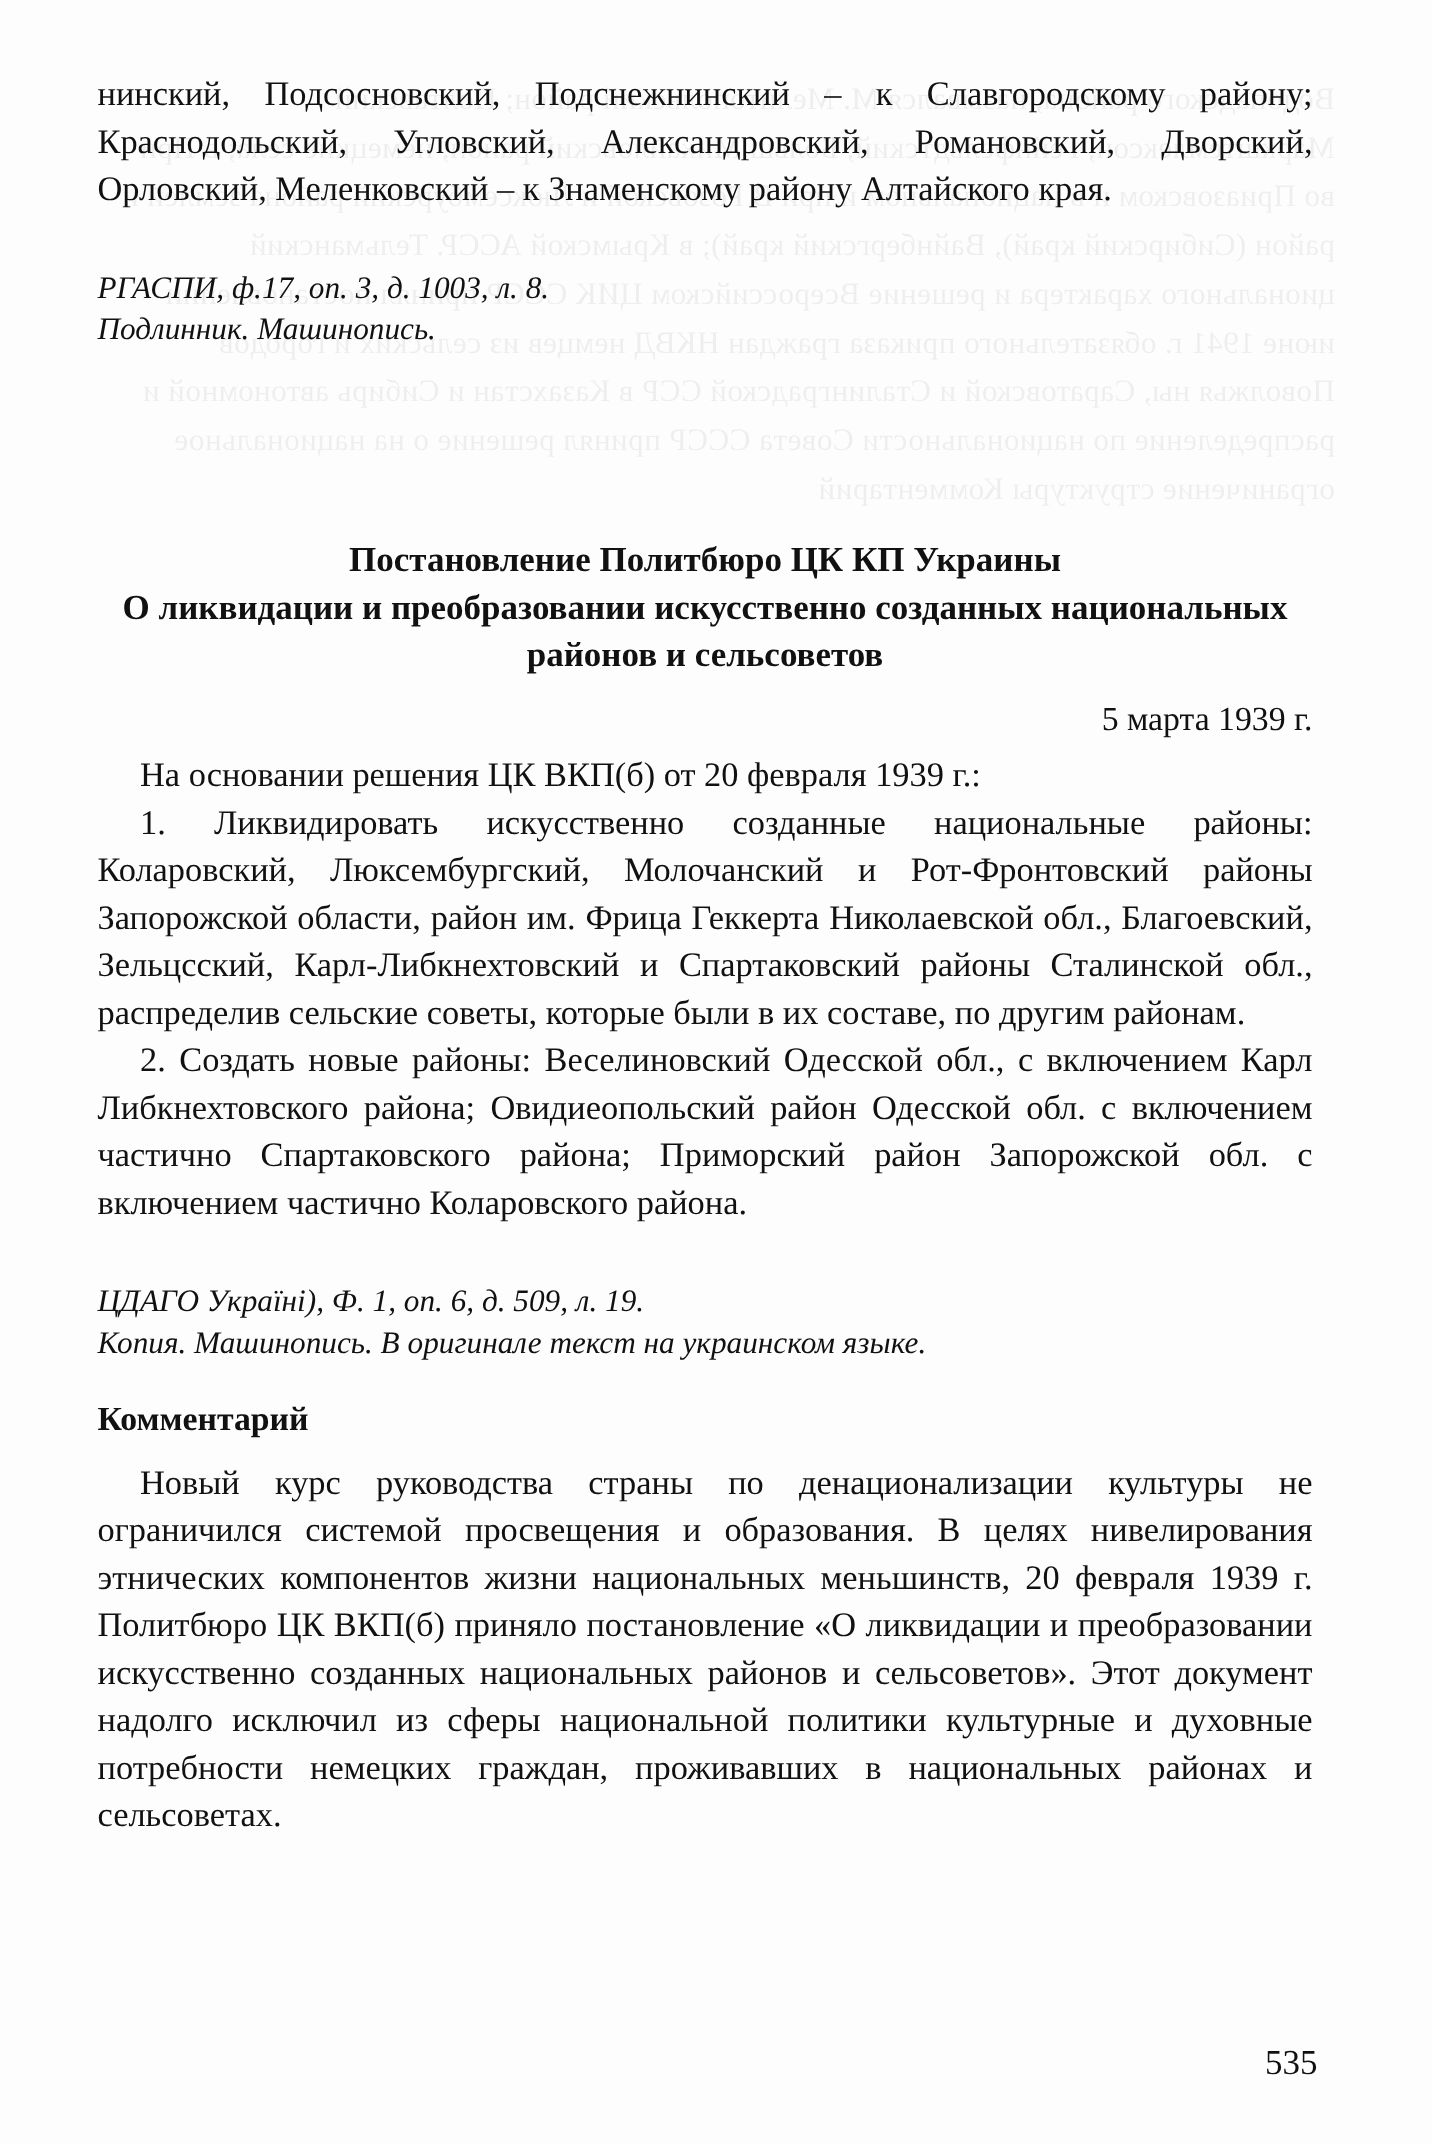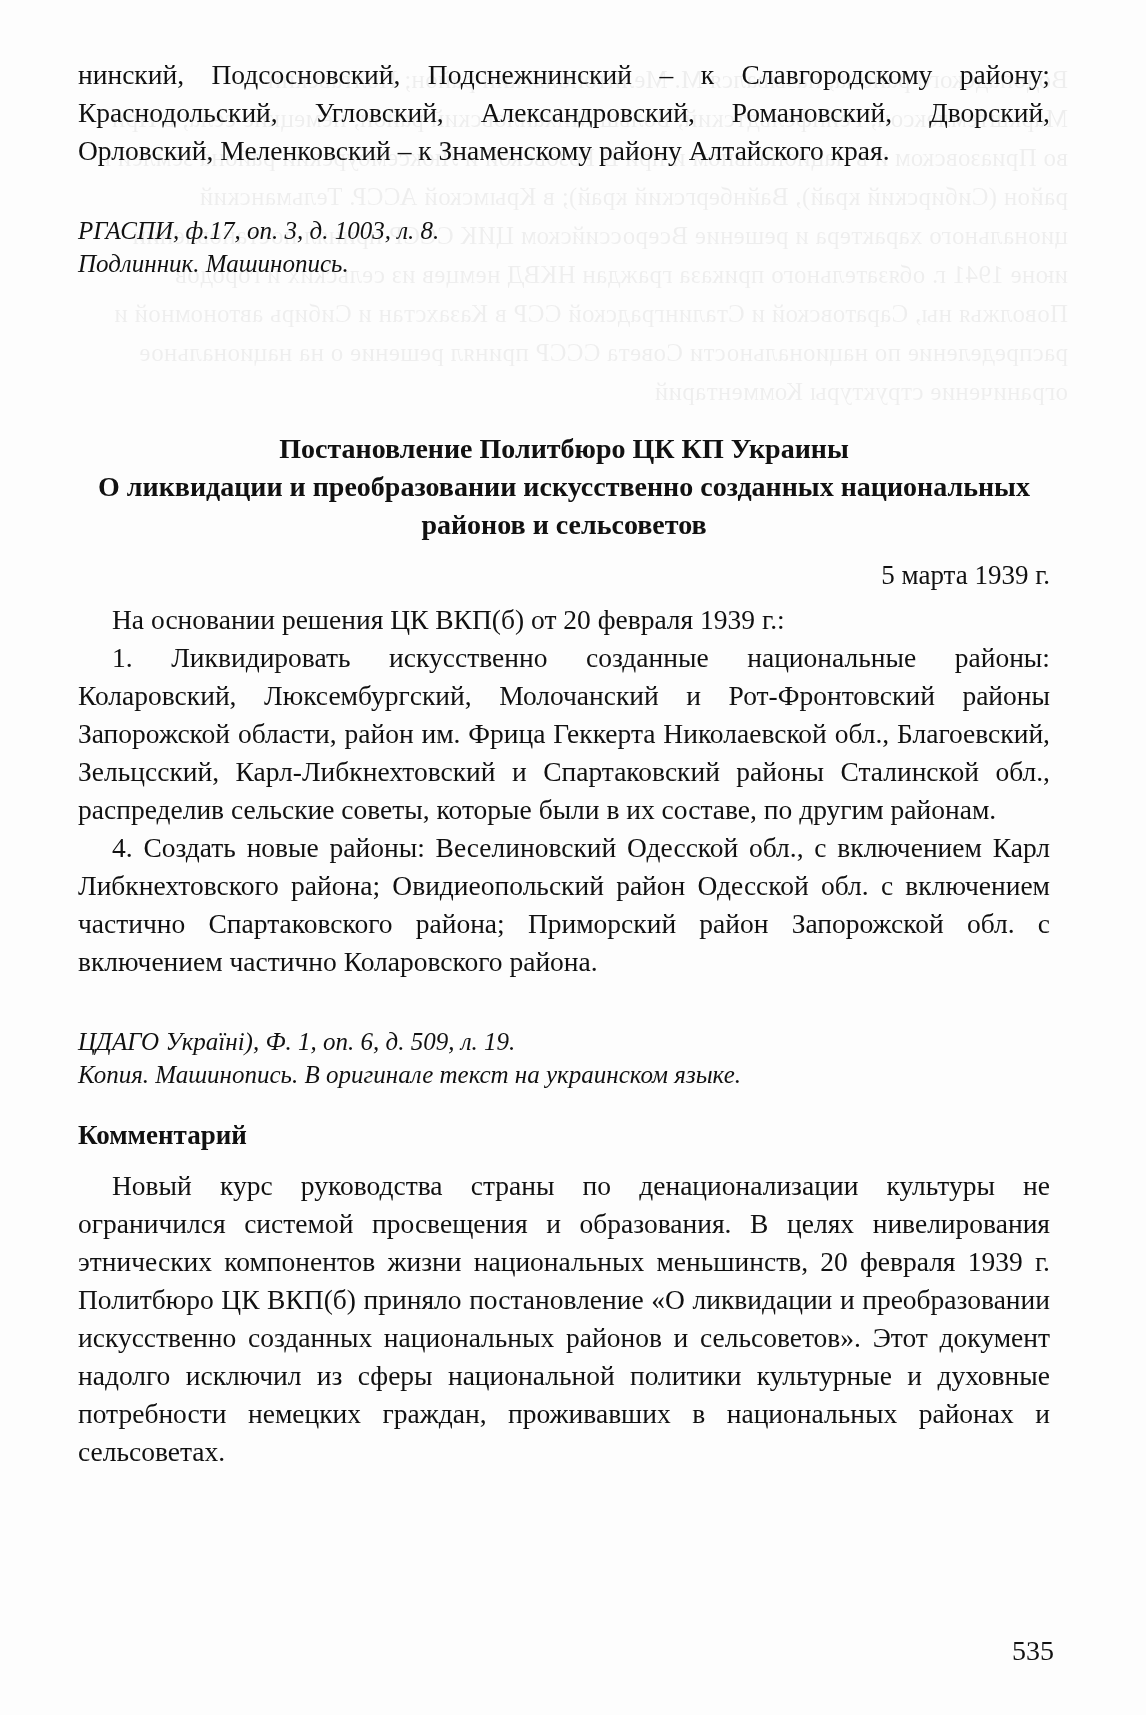--- a/index.html
+++ b/index.html
@@ -125,21 +125,21 @@
       <div class="title-main">Постановление Политбюро ЦК КП Украины</div>
       <div class="title-sub">О ликвидации и преобразовании искусственно созданных национальных районов и сельсоветов</div>
     </div>
 
     <div class="date-line">5 марта 1939 г.</div>
 
     <div class="gap-s"></div>
 
     <p class="body-par indent">На основании решения ЦК ВКП(б) от  20 февраля 1939 г.:</p>
     <p class="body-par indent">1. Ликвидировать искусственно созданные национальные районы: Коларовский, Люксембургский, Молочанский и Рот-Фронтовский районы Запорожской области, район им. Фрица Геккерта Николаевской обл., Благоевский, Зельцсский, Карл-Либкнехтовский и Спартаковский районы Сталинской обл., распределив сельские советы, которые были в  их составе, по другим районам.</p>
-    <p class="body-par indent">4. Создать новые районы: Веселиновский Одесской обл., с включением  Карл Либкнехтовского района; Овидиеопольский район Одесской обл. с включением частично Спартаковского района; Приморский район Запорожской обл. с включением частично Коларовского района.</p>
+    <p class="body-par indent">2. Создать новые районы: Веселиновский Одесской обл., с включением  Карл Либкнехтовского района; Овидиеопольский район Одесской обл. с включением частично Спартаковского района; Приморский район Запорожской обл. с включением частично Коларовского района.</p>
 
     <div class="src-block">
       <p class="src">ЦДАГО Україні), Ф. 1, оп. 6, д. 509, л. 19.</p>
       <p class="src">Копия. Машинопись. В оригинале текст на украинском языке.</p>
     </div>
 
     <div class="comment-head">Комментарий</div>
 
     <p class="body-par indent comment-body">Новый курс руководства страны по денационализации культуры не ограничился системой просвещения и образования. В целях нивелирования этнических компонентов жизни национальных меньшинств, 20 февраля 1939 г. Политбюро ЦК ВКП(б) приняло постановление «О ликвидации и преобразовании искусственно созданных национальных районов и сельсоветов». Этот документ надолго исключил из сферы национальной политики культурные и духовные потребности немецких граждан, проживавших в  национальных районах и сельсоветах.</p>
 

